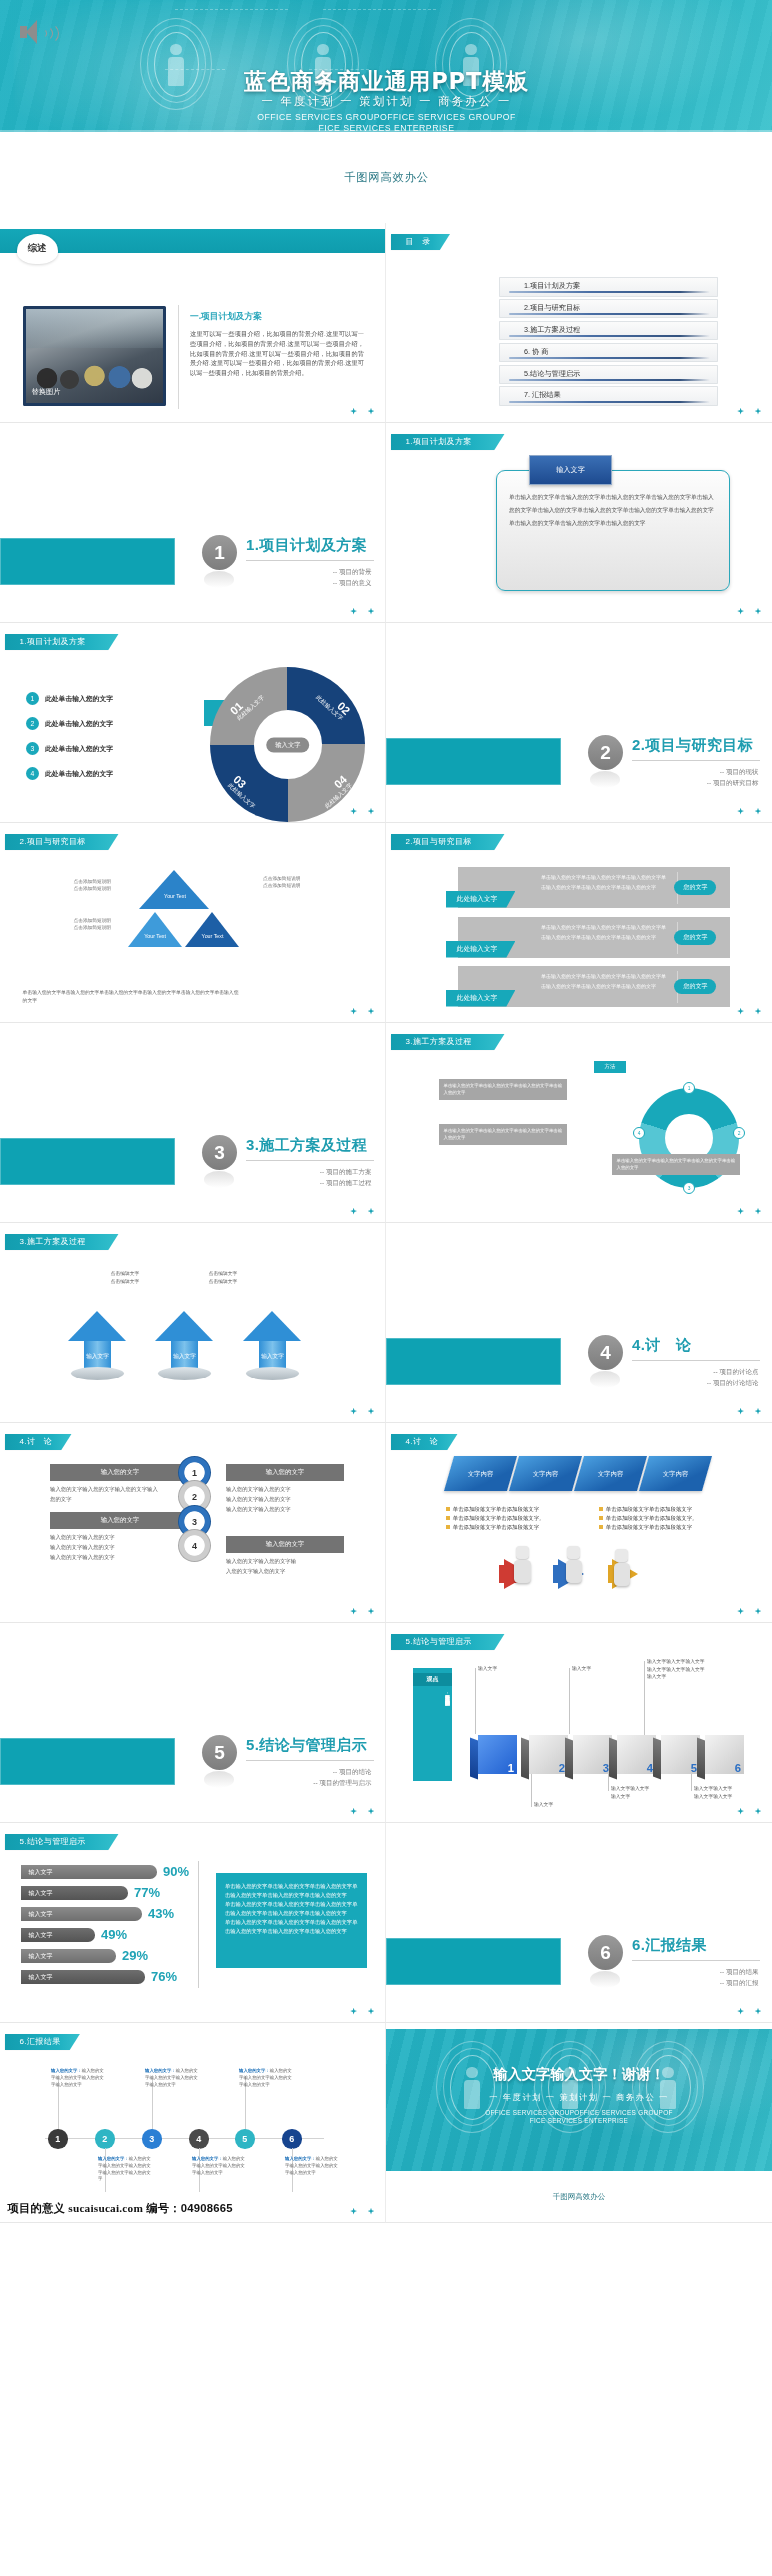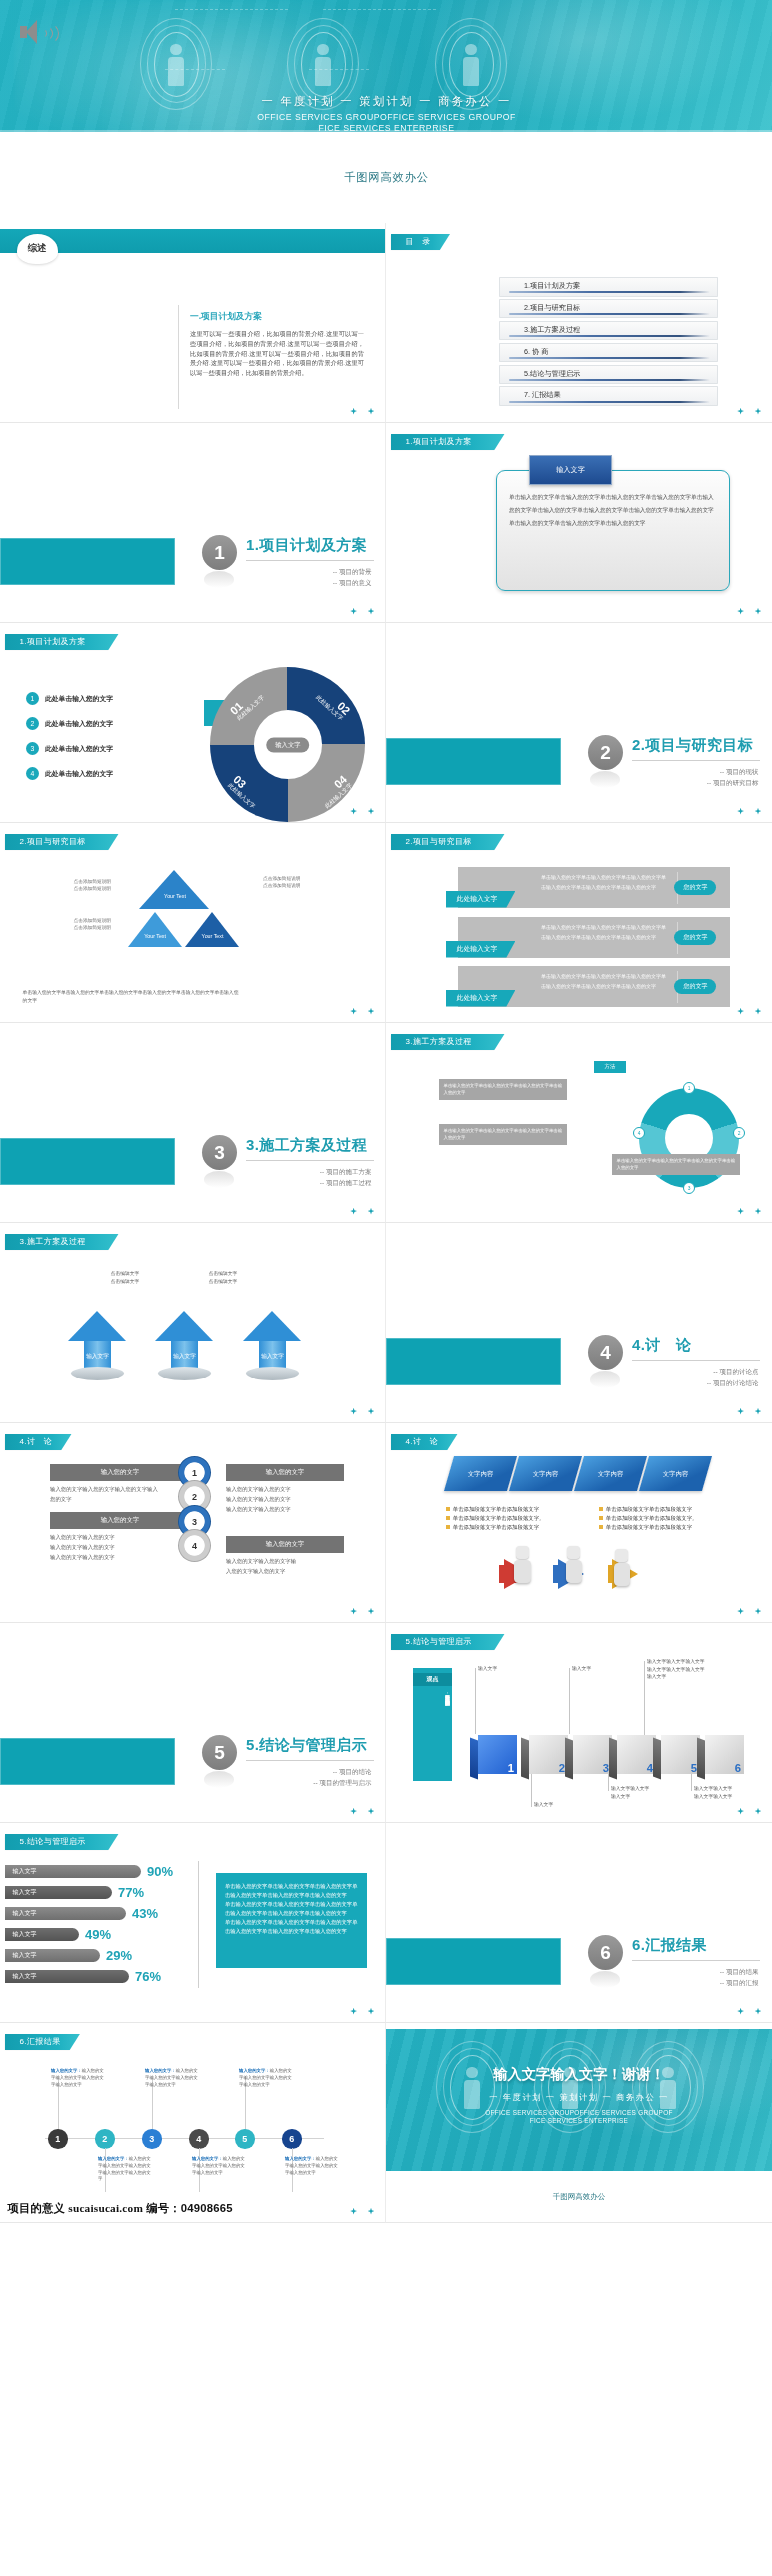--- a/index.html
+++ b/index.html
@@ -280,21 +280,21 @@
   .cube.blue .n{color:#ffffff;}
   .cubecap{position:absolute;font-size:4.8px;color:#555;line-height:7.5px;}
   .cubeline{position:absolute;width:0.8px;background:#c5c5c5;}
   .viewpanel{position:absolute;left:27px;top:45px;width:39px;height:113px;background:#17a8ba;}
   .viewpanel .vtag{position:absolute;left:0;top:4.5px;width:39px;height:13.6px;background:#0d8d9e;color:#fff;
     font-size:6px;display:flex;align-items:center;justify-content:center;font-weight:bold;}
   .viewpanel .vtext{position:absolute;left:1.5px;top:22.6px;width:36px;color:#fff;font-size:4.9px;
     writing-mode:vertical-rl; text-orientation:upright; line-height:8.3px; height:85px;}
 
   
-  .pbar-row{position:absolute;left:5px;display:flex;align-items:center;}
+  .pbar-row{position:absolute;left:21px;display:flex;align-items:flex-end;}
   .pbar{height:13.6px;border-radius:0 6.8px 6.8px 0;background:linear-gradient(180deg,#8b8b8b,#6f6f6f);
     color:#fff;font-size:6px;display:flex;align-items:center;padding-left:7.5px;}
   .pbar.dark{background:linear-gradient(180deg,#6e6e6e,#545454);}
   .pval{margin-left:6px;font-size:13px;font-weight:bold;color:#1fa3b6;}
   .pdiv{position:absolute;left:198px;top:38px;width:0.8px;height:127px;background:#cfcfcf;}
   .ptext{position:absolute;left:216px;top:50px;width:151px;height:95px;background:#17a8ba;
     color:#fff;font-size:5.3px;line-height:9px;padding:9px 9px;}
 
   
   .tl-line{position:absolute;left:45px;top:115px;width:279px;height:0.8px;background:#d3d3d3;}
@@ -368,37 +368,43 @@
     </div>
 
     <div class="speaker">
       <div class="spk-body"></div>
         <div class="spk-cone"></div>
       <div class="wv w1"></div>
         <div class="wv w2"></div>
         <div class="wv w3"></div>
     </div>
 
+    <div class="hero-title">蓝色商务商业通用PPT模板</div>
     <div class="hero-sub">一 年度计划 一 策划计划 一 商务办公 一</div>
     <div class="hero-en">
       <div>OFFICE SERVICES GROUPOFFICE SERVICES GROUPOF</div>
       <div>FICE SERVICES ENTERPRISE</div>
     </div>
     <div class="hero-bottomline"></div>
   </div>
 
   <div class="promo">千图网高效办公</div>
 
   <div class="rows">
 
   <div class="row">
 
     <div class="slide">
       <div class="zs-band"></div>
       <div class="zs-badge">综述</div>
+      <div class="photo">
+        <div class="glass"></div>
+            <div class="ppl"></div>
+        <div class="photo-cap">替换图片</div>
+      </div>
       <div class="vdiv"></div>
       <div class="s1-title">一.项目计划及方案</div>
       <div class="s1-body">这里可以写一些项目介绍，比如项目的背景介绍.这里可以写一些项目介绍，比如项目的背景介绍.这里可以写一些项目介绍，比如项目的背景介绍.这里可以写一些项目介绍，比如项目的背景介绍.这里可以写一些项目介绍，比如项目的背景介绍.这里可以写一些项目介绍，比如项目的背景介绍。</div>
       <div class="nav-dots">
             <div class="d"></div>
             <div class="d"></div>
           </div>
     </div>
 
     <div class="slide">

